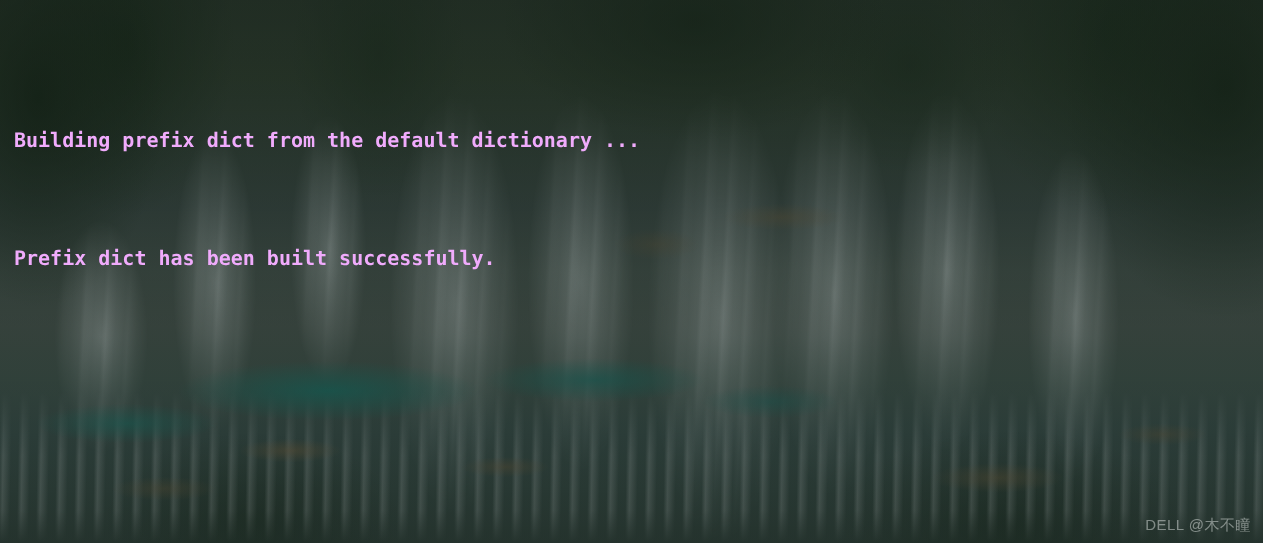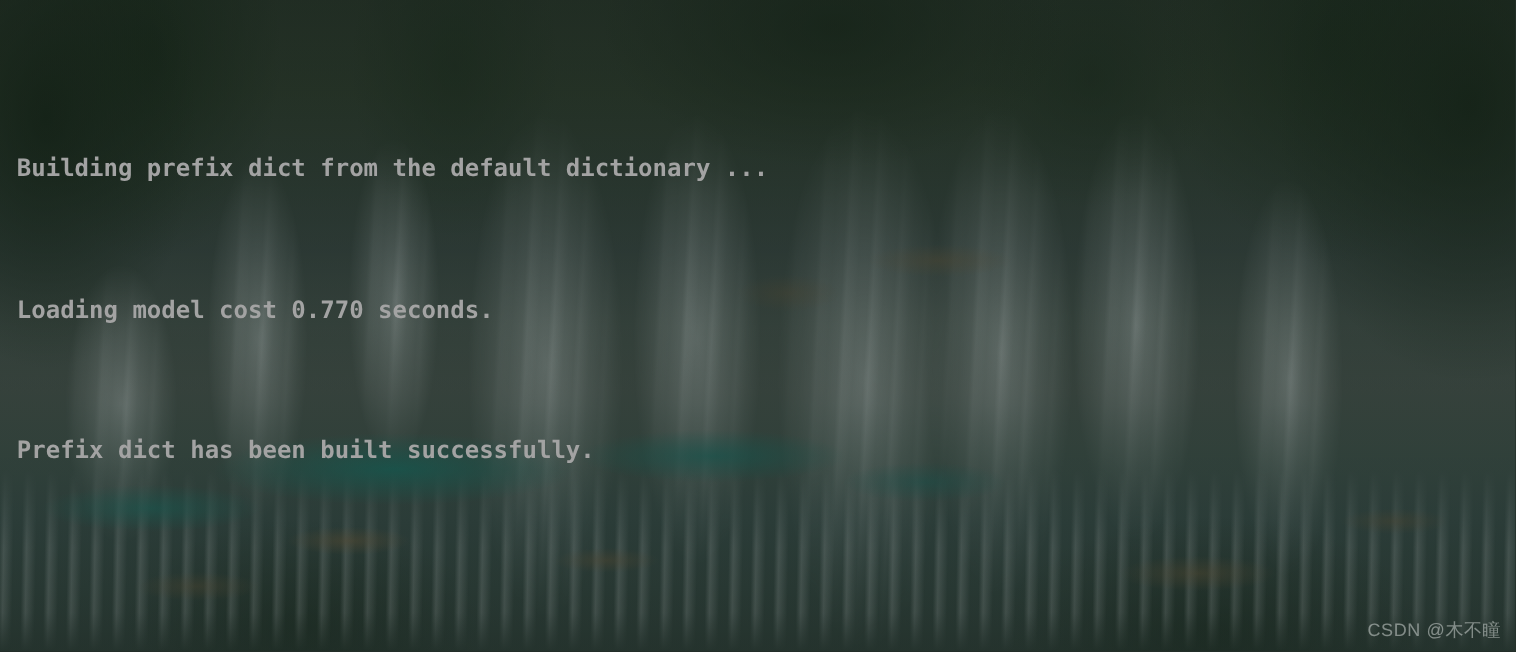--- a/index.html
+++ b/index.html
@@ -139,21 +139,21 @@
     line-height: 1.955;
     white-space: pre;
     letter-spacing: 0px;
     text-rendering: geometricPrecision;
   }
   .line {
     white-space: pre;
     height: 39.1px;
   }
   .log {
-    color: #a3a3a3;
+    color: #f0abfc;
     font-weight: bold;
   }
 
   
   #watermark {
     position: absolute;
     right: 12px;
     bottom: 8px;
     font-family: "Liberation Sans", sans-serif;
     font-size: 15px;
@@ -172,30 +172,29 @@
   <div class="bg-layer bg-foliage"></div>
   <div class="bg-layer bg-falls"></div>
   <div class="bg-layer bg-falls-lower"></div>
   <div class="bg-layer bg-pool"></div>
   <div class="bg-layer bg-rocks"></div>
   <div class="bg-layer bg-dim"></div>
 
   <div id="console">
 
     <div class="line log">Building prefix dict from the default dictionary ...</div>
-    <div class="line log">Loading model cost 0.770 seconds.</div>
     <div class="line log">Prefix dict has been built successfully.</div>
 
     
     
     
     
     
     
     
     
     
 
   </div>
 
-  <div id="watermark">CSDN @木不瞳</div>
+  <div id="watermark">DELL @木不瞳</div>
 
 </div>
 
 </body></html>

